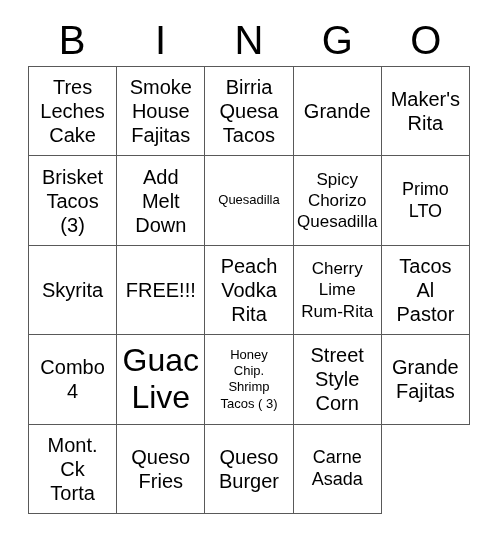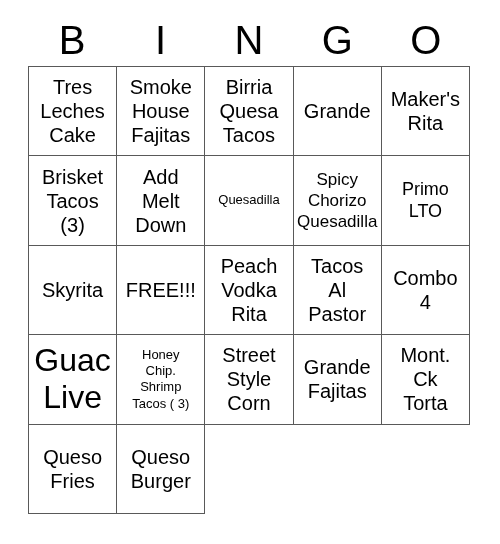--- a/index.html
+++ b/index.html
@@ -161,20 +161,25 @@
         <span class="cell-text">Skyrita</span>
       </div>
       <div class="bingo-cell size-md">
         <span class="cell-text">FREE!!!</span>
       </div>
       <div class="bingo-cell size-md">
         <span class="cell-text">Peach
 Vodka
 Rita</span>
       </div>
+      <div class="bingo-cell size-sm">
+        <span class="cell-text">Cherry
+Lime
+Rum-Rita</span>
+      </div>
       <div class="bingo-cell size-md">
         <span class="cell-text">Tacos
 Al
 Pastor</span>
       </div>
       <div class="bingo-cell size-md">
         <span class="cell-text">Combo
 4</span>
       </div>
       <div class="bingo-cell size-xl">
@@ -202,15 +207,19 @@
 Torta</span>
       </div>
       <div class="bingo-cell size-md">
         <span class="cell-text">Queso
 Fries</span>
       </div>
       <div class="bingo-cell size-md">
         <span class="cell-text">Queso
 Burger</span>
       </div>
+      <div class="bingo-cell size-lg">
+        <span class="cell-text">Carne
+Asada</span>
+      </div>
     </div>
 
 </div>
 
 </body></html>

